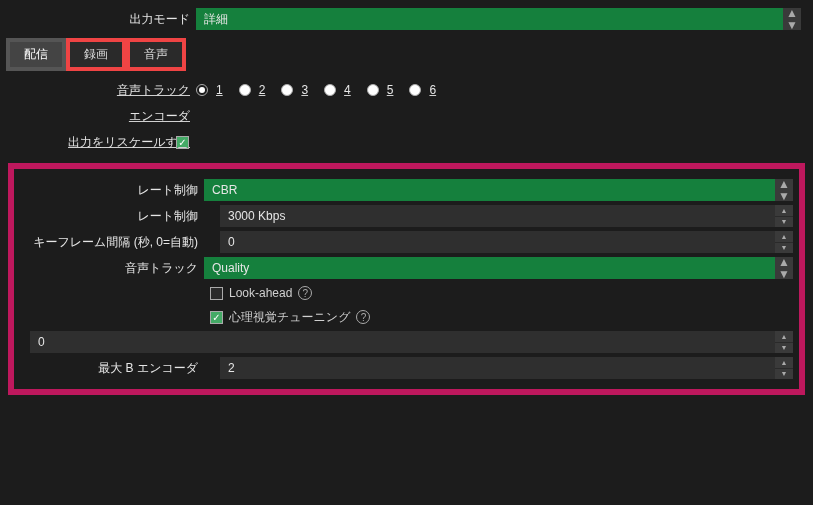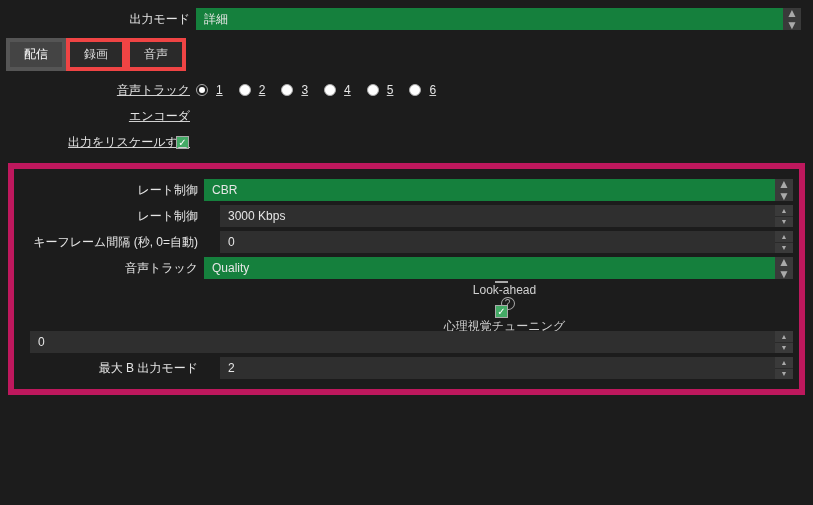--- a/index.html
+++ b/index.html
@@ -51,21 +51,21 @@
   .radiolabel { margin-right: 12px; color: #e6e6e6; }
 
   .checkbox {
     width: 13px; height: 13px; border: 1px solid #aaa; background: #2a2a2a;
     display: inline-flex; align-items: center; justify-content: center; margin-right: 6px;
     color: #fff; font-size: 10px;
   }
   .checkbox.checked { background: #4a6; }
   .checkbox.checked::before { content: "\2713"; }
 
-  .inline-group { display: flex; align-items: center; padding-left: 196px; height: 24px; flex-direction: column; }
+  .inline-group { display: flex; align-items: center; padding-left: 196px; height: 24px; }
 
   .help {
     width: 14px; height: 14px; border: 1px solid #aaa; border-radius: 50%;
     display: inline-flex; align-items: center; justify-content: center;
     color: #aaa; font-size: 10px; margin-left: 6px;
   }
   .help::before { content: "?"; }
 
   .num-input { flex: 1; height: 22px; background: #2f2f2f; color: #e6e6e6; display: flex; align-items: center; padding: 0 8px; margin-right: 6px; position: relative; margin-left: 16px; }
   .num-input .spin-stack { position: absolute; right: 0; top: 0; width: 18px; height: 22px; display: flex; flex-direction: column; }
@@ -175,21 +175,21 @@
   <div class="row">
     <div class="num-input">
       <span>0</span>
       <div class="spin-stack">
           <span>▲</span>
           <span>▼</span>
         </div>
     </div>
   </div>
   <div class="row">
-    <div class="label">最大 B 出力モード</div>
+    <div class="label">最大 B エンコーダ</div>
     <div class="num-input">
       <span>2</span>
       <div class="spin-stack">
           <span>▲</span>
           <span>▼</span>
         </div>
     </div>
   </div>
 </div>
 

